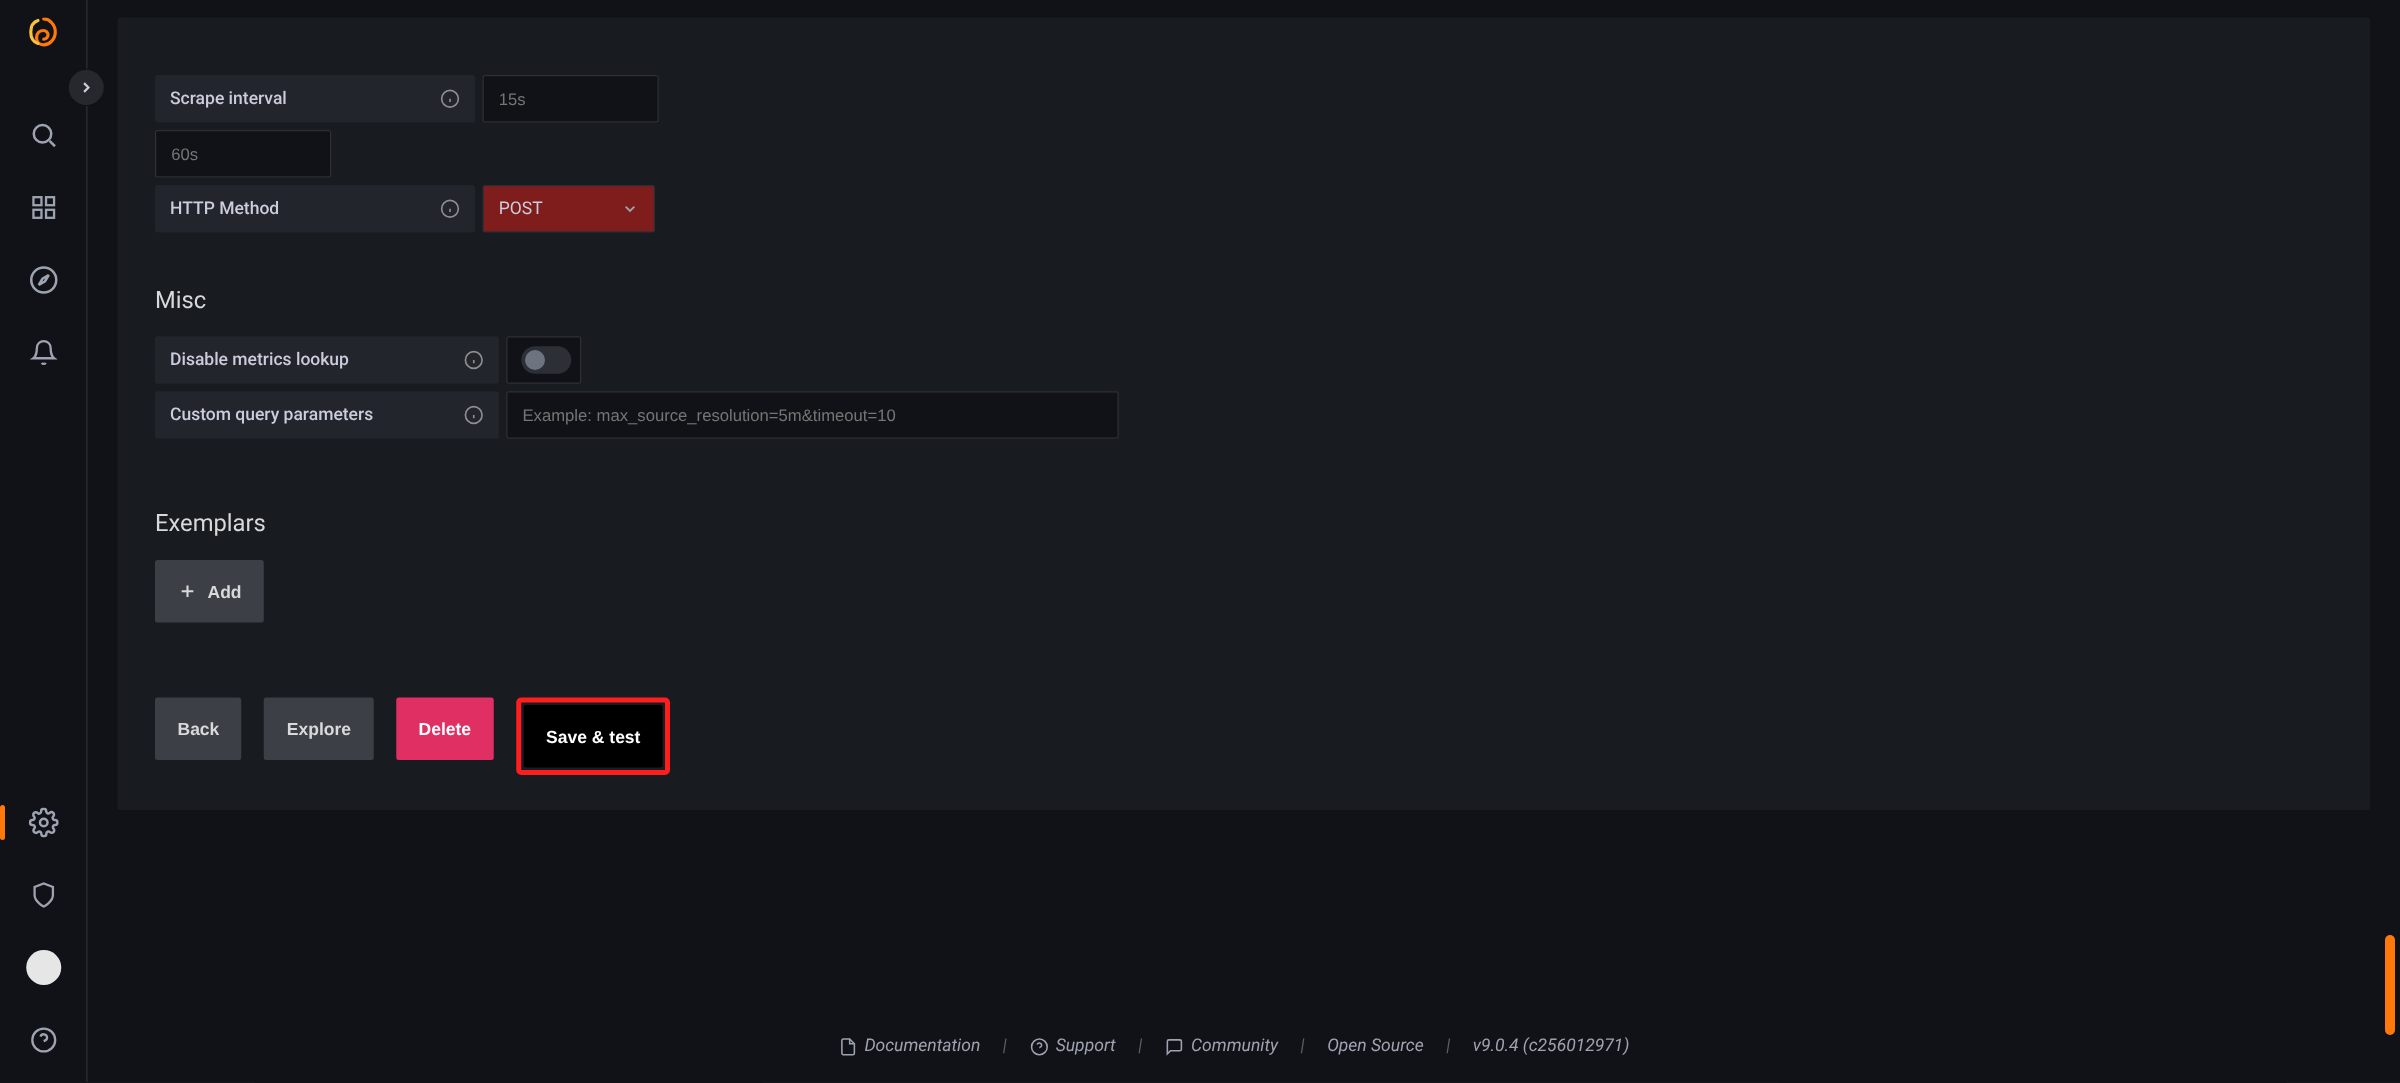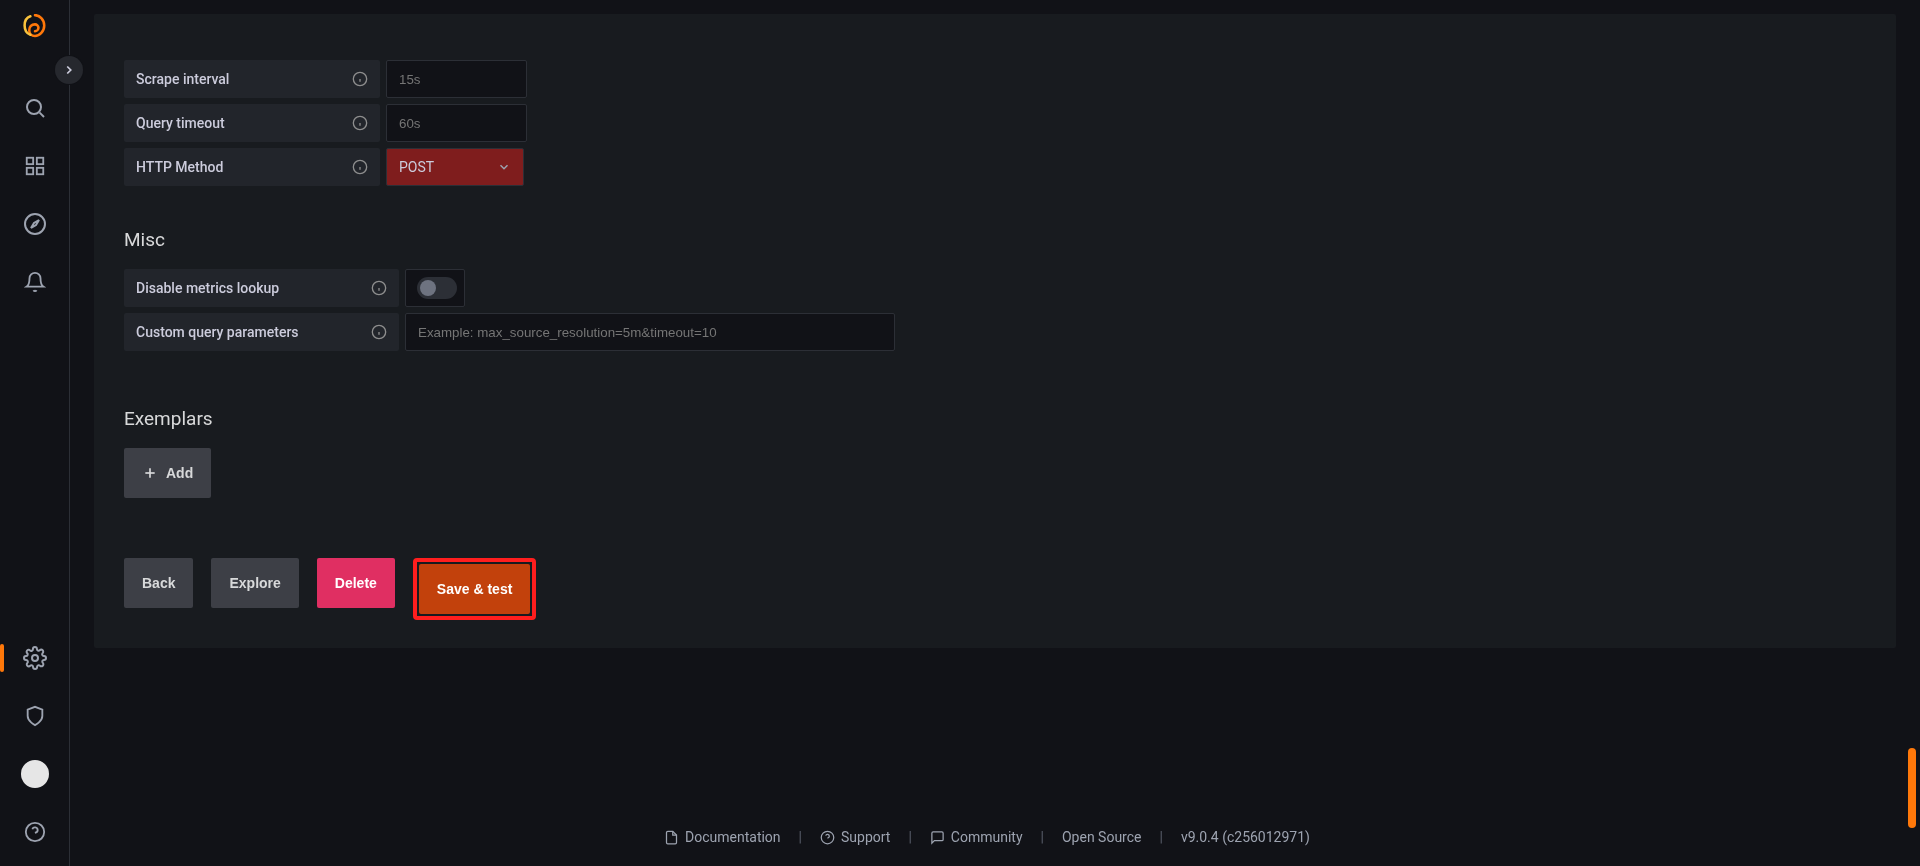--- a/index.html
+++ b/index.html
@@ -175,21 +175,21 @@
     border: none;
     font-weight: 600;
     font-size: 14px;
     cursor: pointer;
     display: inline-flex;
     align-items: center;
     gap: 8px;
   }
   .btn-secondary { background: #3d3f46; color: #d8d9da; }
   .btn-danger { background: #e02f62; color: #fff; }
-  .btn-primary { background: #c2410c; color: #fff; }
+  .btn-primary { background: #000000; color: #fff; }
 
   .actions-row { display: flex; gap: 18px; margin-top: 60px; }
   .highlight-box {
     border: 4px solid #ff1e1e;
     border-radius: 4px;
     padding: 2px;
     display: inline-flex;
   }
 
   
@@ -197,20 +197,21 @@
     position: absolute;
     bottom: 0;
     left: 0; right: 16px;
     height: 58px;
     display: flex;
     align-items: center;
     justify-content: center;
     gap: 18px;
     color: #9da3b0;
     font-size: 14px;
+    font-style: italic;
   }
   .footer .sep { color: #5a5f6b; }
   .footer a { color: #9da3b0; text-decoration: none; display: inline-flex; align-items: center; gap: 6px; cursor: pointer; }
 
   .scrollbar-track {
     position: absolute;
     right: 4px; top: 0; bottom: 38px;
   }
   .scrollbar-thumb {
     position: absolute;
@@ -306,30 +307,20 @@
                 <line x1="12" y1="16" x2="12" y2="12"></line>
                 <line x1="12" y1="8" x2="12.01" y2="8"></line>
               </svg>
         </span>
       </div>
       <input class="text-input short" placeholder="15s" style="">
     </div>
 
     
     <div class="form-row">
-      <div class="field-label">
-        <span>Query timeout</span>
-        <span class="info">
-          <svg width="16" height="16" viewBox="0 0 24 24" fill="none" stroke="currentColor" stroke-width="2">
-                <circle cx="12" cy="12" r="10"></circle>
-                <line x1="12" y1="16" x2="12" y2="12"></line>
-                <line x1="12" y1="8" x2="12.01" y2="8"></line>
-              </svg>
-        </span>
-      </div>
       <input class="text-input short" placeholder="60s" style="">
     </div>
 
     
     <div class="form-row">
       <div class="field-label">
         <span>HTTP Method</span>
         <span class="info">
           <svg width="16" height="16" viewBox="0 0 24 24" fill="none" stroke="currentColor" stroke-width="2">
                 <circle cx="12" cy="12" r="10"></circle>

